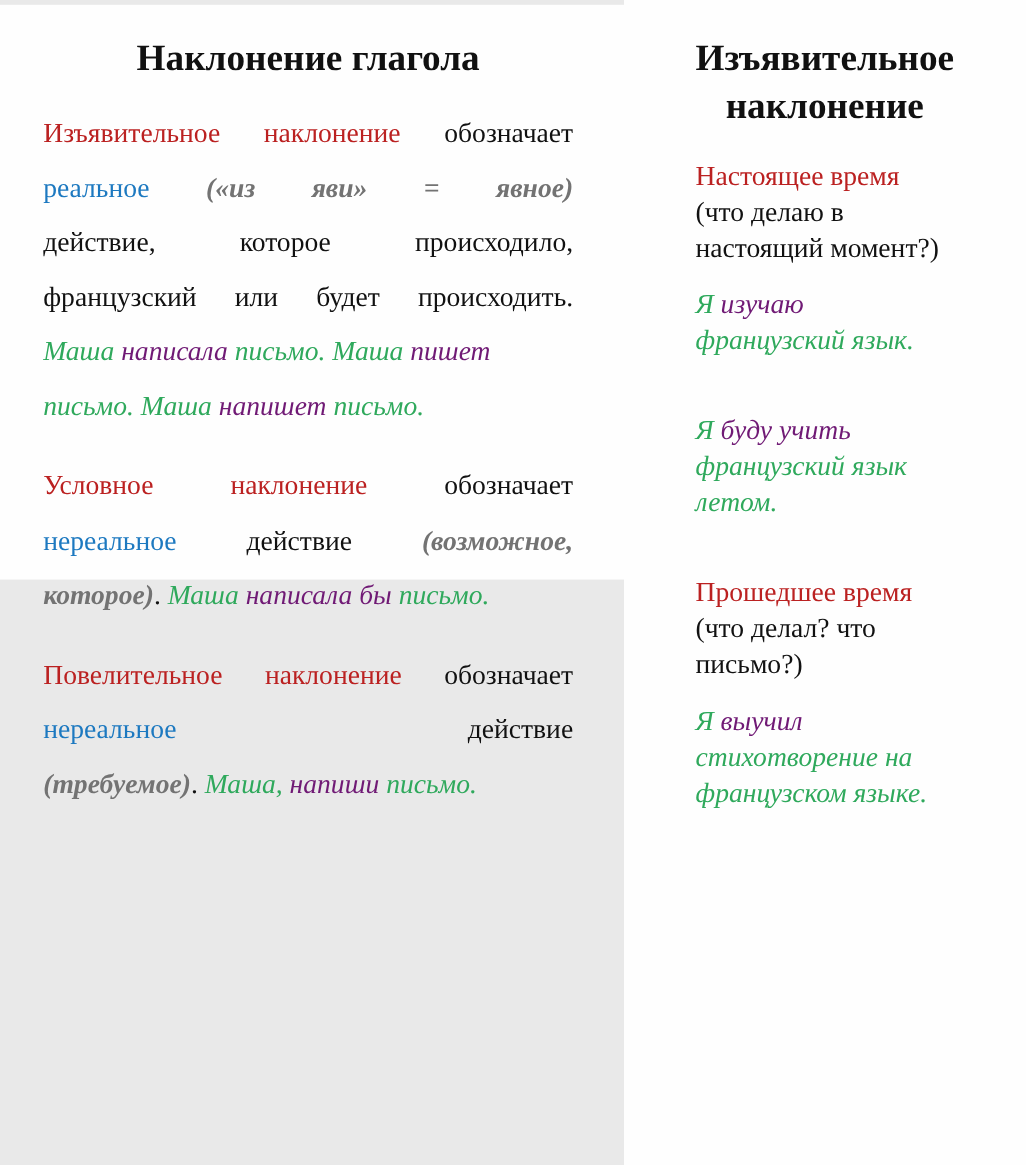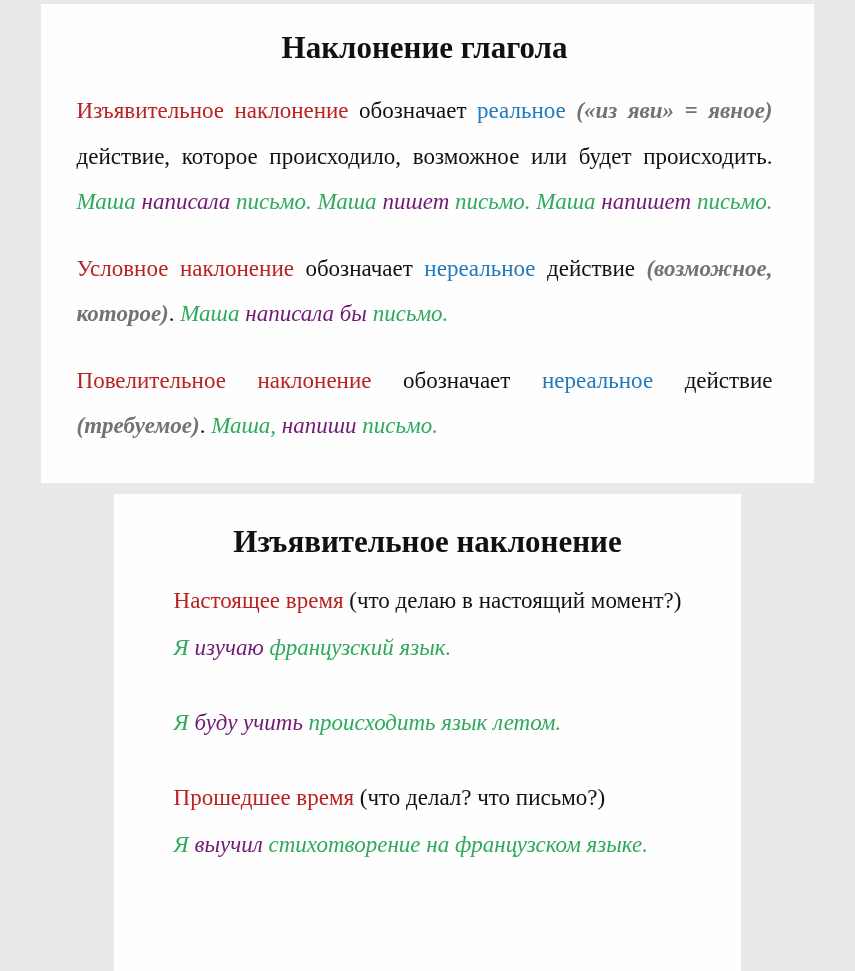--- a/index.html
+++ b/index.html
@@ -8,22 +8,21 @@
     background: #e9e9e9;
     width: 855px;
     height: 971px;
     overflow: hidden;
     font-family: "Liberation Serif", "DejaVu Serif", serif;
   }
   .page {
     width: 855px;
     height: 971px;
     display: flex;
-    flex-direction: column;
-    align-items: center;
+    flex-direction: row;
   }
   .card {
     background: #fefefe;
     box-sizing: border-box;
   }
   .card1 {
     margin-top: 4px;
     height: 479px;
     padding: 24px 42px 0 36px;
   }
@@ -83,21 +82,21 @@
     <div class="body-block">
 
       <div class="para">
         <div class="line stretch">
           <span class="term">Изъявительное наклонение</span>
           <span>обозначает</span>
           <span class="hl">реальное</span>
           <span class="note">(«из яви» = явное)</span>
         </div>
         <div class="line stretch">
-          <span>действие, которое происходило, возможное или будет происходить.</span>
+          <span>действие, которое происходило, французский или будет происходить.</span>
         </div>
         <div class="line">
           <span class="ex-g">Маша </span><span class="ex-b">написала</span><span class="ex-g"> письмо. Маша </span><span class="ex-b">пишет</span><span class="ex-g"> письмо. Маша </span><span class="ex-b">напишет</span><span class="ex-g"> письмо.</span>
         </div>
       </div>
 
       <div class="para">
         <div class="line stretch">
           <span class="term">Условное наклонение</span>
           <span>обозначает</span>
@@ -132,21 +131,21 @@
 
 
     <div class="c2-line c2-term-line">
       <span class="term">Настоящее время</span><span> (что делаю в настоящий момент?)</span>
     </div>
     <div class="c2-line c2-example">
       <span class="ex-g">Я </span><span class="ex-b">изучаю</span><span class="ex-g"> французский язык.</span>
     </div>
 
     <div class="c2-line c2-example">
-      <span class="ex-g">Я </span><span class="ex-b">буду учить</span><span class="ex-g"> происходить язык летом.</span>
+      <span class="ex-g">Я </span><span class="ex-b">буду учить</span><span class="ex-g"> французский язык летом.</span>
     </div>
 
     <div class="c2-line c2-term-line">
       <span class="term">Прошедшее время</span><span> (что делал? что письмо?)</span>
     </div>
     <div class="c2-line c2-example">
       <span class="ex-g">Я </span><span class="ex-b">выучил</span><span class="ex-g"> стихотворение на французском языке.</span>
     </div>
 
   </div>

